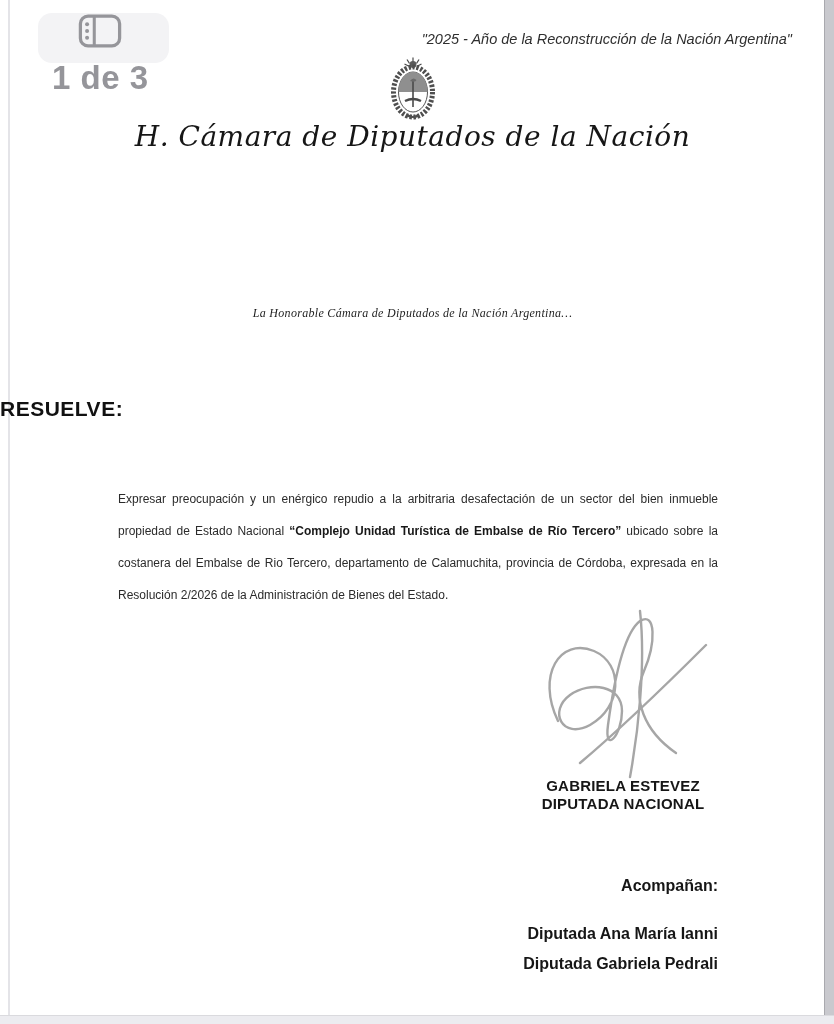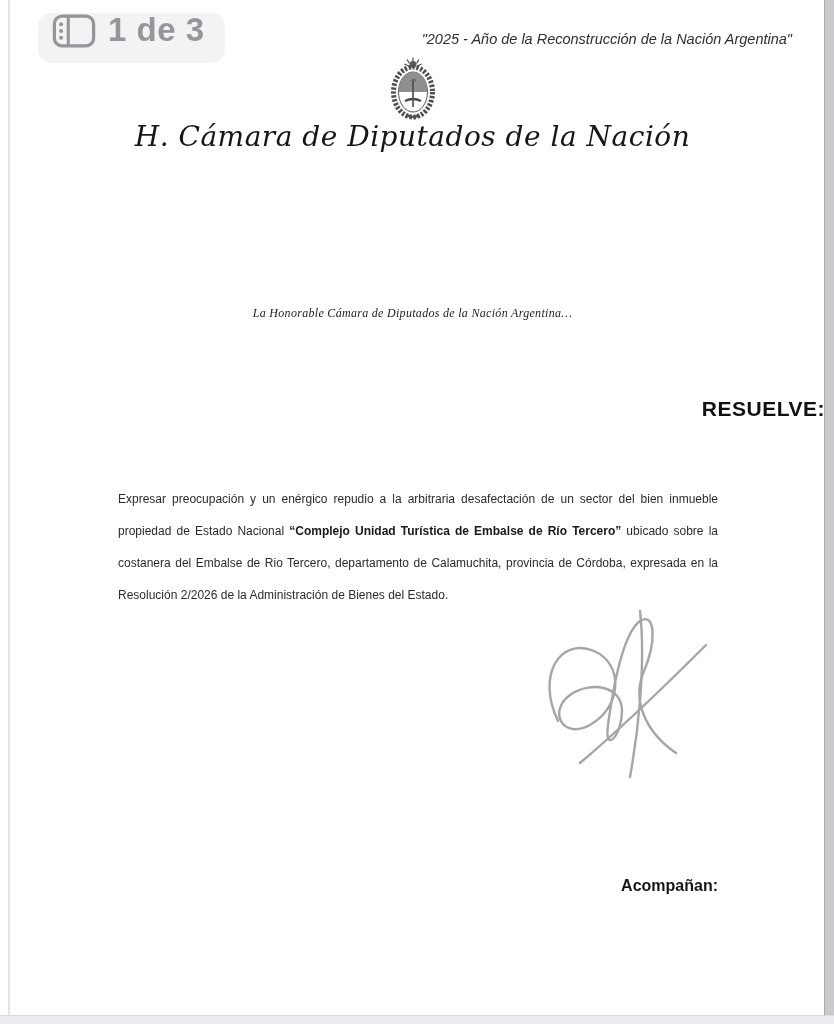--- a/index.html
+++ b/index.html
@@ -22,22 +22,22 @@
     background: #c9c9ce; border-left: 1px solid #a9a9ae;
   }
   .bottom-edge-bar {
     position: absolute; left: 0; bottom: 0; width: 100%; height: 8px;
     background: #ececf0; border-top: 1px solid #dadade;
   }
   .page-badge {
     position: absolute; left: 38px; top: 13px;
     height: 50px; padding: 0 20px 0 14px;
     background: #f3f3f5; border-radius: 14px;
-    display: flex; align-items: flex-start; gap: 12px;
-    color: #95959a; cursor: pointer; box-sizing: border-box;
+    display: flex; align-items: center; gap: 12px;
+    color: #95959a; cursor: pointer; box-sizing: border-box; flex-direction: column;
   }
   .page-badge .badge-icon { display: flex; align-items: center; }
   .page-badge .badge-label {
     font-size: 33px; font-weight: 600; letter-spacing: 0.5px; color: #95959a;
     line-height: 1;
   }
   
   .header-quote {
     position: absolute; top: 31px; right: 42px;
     font-family: "Liberation Sans", sans-serif;
@@ -64,21 +64,21 @@
   }
   .salutation {
     position: absolute; top: 306px; left: 0; width: 825px;
     text-align: center;
     font-family: "Liberation Serif", serif; font-style: italic;
     font-size: 12px; color: #1d1d1d; letter-spacing: 0.3px;
     white-space: nowrap;
   }
   .resolve-heading {
     position: absolute; top: 397px; left: 0; width: 825px;
-    text-align: right;
+    text-align: left;
     font-size: 21px; font-weight: 700; color: #111; letter-spacing: 0.5px;
   }
   .body-paragraph {
     position: absolute; top: 471px; left: 118px; width: 600px;
     font-size: 12px; line-height: 32px; color: #2b2b2b;
     text-align: justify;
   }
   .body-paragraph strong { color: #181818; }
   .signature-wrap {
     position: absolute; top: 603px; left: 528px; width: 190px; height: 178px;
@@ -163,21 +163,29 @@
                  C 94 132 76 152 80 122
                  C 86 78 96 30 112 18
                  C 128 8 128 40 116 68
                  C 104 96 116 128 148 150"></path>
         <path d="M 178 42 C 140 80 90 128 52 160"></path>
         <path d="M 112 8 C 118 62 110 130 102 174"></path>
       </g>
     </svg>
   </div>
 
+  <div class="signatory-block">
+    <div>GABRIELA ESTEVEZ</div>
+    <div>DIPUTADA NACIONAL</div>
+  </div>
 
   <div class="cosigners-block">
     <div class="cosigner-heading">Acompañan:</div>
+    <div>
+        <div>Diputada Ana María Ianni</div>
+        <div>Diputada Gabriela Pedrali</div>
+      </div>
   </div>
 
   <div class="right-edge-bar"></div>
   <div class="bottom-edge-bar"></div>
 
 </div>
 
 </body></html>

